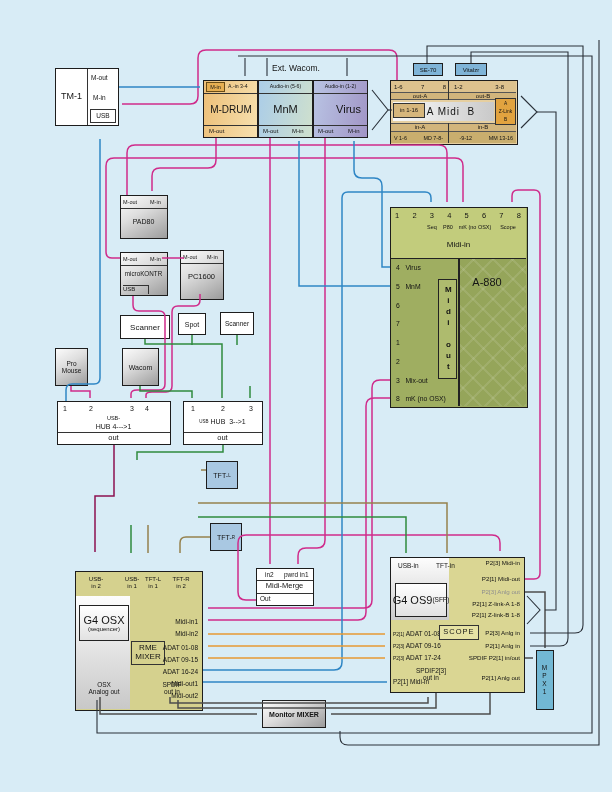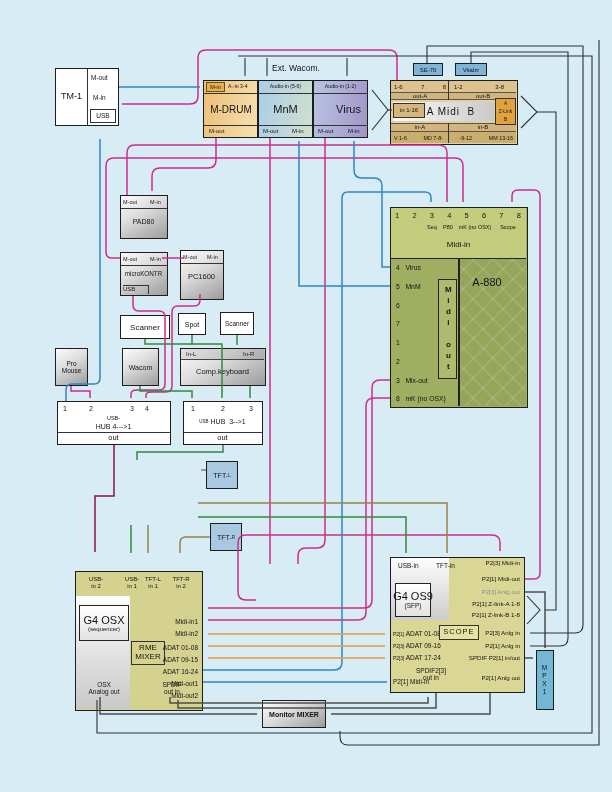--- a/index.html
+++ b/index.html
@@ -166,26 +166,20 @@
   <div class="b white c" style="left:220px;top:312px;width:34px;height:23px;font-size:6.5px">
     <span>Scanner</span>
   </div>
 
   <div class="b grad c wrap" style="left:55px;top:348px;width:33px;height:38px;font-size:6.5px">
     <span style="white-space:normal;width:22px">Pro Mouse</span>
   </div>
   <div class="b grad c" style="left:122px;top:348px;width:37px;height:38px;font-size:7px">
     <span>Wacom</span>
   </div>
-  <div class="b grad" style="left:180px;top:348px;width:86px;height:38px">
-    <div class="lab" style="left:0;top:0;width:83px;height:11px;background:rgba(0,0,0,.10);border-bottom:1px solid #444"></div>
-    <span class="lab" style="left:5px;top:2px;font-size:6px">In-L</span>
-    <span class="lab" style="left:62px;top:2px;font-size:6px">In-R</span>
-    <div class="lab c" style="left:0;top:13px;width:83px;height:20px;font-size:7.5px">Comp.keyboard</div>
-  </div>
 
   <div class="b white" style="left:57px;top:401px;width:114px;height:44px">
     <span class="lab cx" style="left:7px;top:3px;font-size:7px">1</span>
     <span class="lab cx" style="left:33px;top:3px;font-size:7px">2</span>
     <span class="lab cx" style="left:74px;top:3px;font-size:7px">3</span>
     <span class="lab cx" style="left:89px;top:3px;font-size:7px">4</span>
     <div class="lab c" style="left:0;top:13px;width:111px;height:7px;font-size:5.5px">USB-</div>
     <div class="lab c" style="left:0;top:20px;width:111px;height:9px;font-size:7px">HUB 4---&gt;1</div>
     <i class="hl" style="top:30px"></i>
     <div class="lab c" style="left:0;top:31px;width:111px;height:10px;font-size:7.5px">out</div>
@@ -249,26 +243,34 @@
     <div class="lab c" style="left:5px;top:106px;width:46px;height:20px;font-size:6.5px;flex-direction:column">
       <span>OSX</span>
         <span>Analog out</span>
     </div>
     <div class="lab c" style="left:80px;top:106px;width:32px;height:20px;font-size:6.5px;flex-direction:column">
       <span>SPDIF</span>
         <span>out in</span>
     </div>
   </div>
 
+  <div class="b white" style="left:256px;top:568px;width:58px;height:38px">
+    <span class="lab" style="left:8px;top:2px;font-size:6.5px">in2</span>
+    <span class="lab" style="left:27px;top:2px;font-size:6.5px">pwrd in1</span>
+    <i class="hl" style="top:11px"></i>
+    <div class="lab c" style="left:0;top:12px;width:55px;height:11px;font-size:7.5px">Midi-Merge</div>
+    <i class="hl" style="top:24px"></i>
+    <span class="lab" style="left:3px;top:26px;font-size:6.5px">Out</span>
+  </div>
 
   <div class="b" style="left:390px;top:557px;width:135px;height:136px;background:#dad693">
     <div class="lab" style="left:0;top:0;width:58px;height:62px;background:linear-gradient(180deg,#fdfdfd,#cccccc)"></div>
     <span class="lab" style="left:7px;top:4px;font-size:6.5px">USB-in</span>
     <span class="lab" style="left:45px;top:4px;font-size:6.5px">TFT-in</span>
-    <div class="lab c" style="left:4px;top:25px;width:36px;height:34px;border:1.5px solid #222;background:linear-gradient(180deg,#fff,#e2e2e2);flex-direction:column">
+    <div class="lab c" style="left:4px;top:25px;width:52px;height:34px;border:1.5px solid #222;background:linear-gradient(180deg,#fff,#e2e2e2);flex-direction:row">
       <span style="font-size:11px">G4 OS9</span>
       <span style="font-size:6.5px">(SFP)</span>
     </div>
     <div class="lab r" style="left:51px;top:2px;width:78px;font-size:6.2px">P2[3] Midi-in</div>
     <div class="lab r" style="left:51px;top:18px;width:78px;font-size:6.2px">P2[1] Midi-out</div>
     <div class="lab r gray9" style="left:51px;top:31px;width:78px;font-size:6.2px">P2[3] Anlg out</div>
     <div class="lab r" style="left:51px;top:43px;width:78px;font-size:6.2px">P2[1] Z-link-A 1-8</div>
     <div class="lab r" style="left:51px;top:54px;width:78px;font-size:6.2px">P2[1] Z-link-B 1-8</div>
     <div class="lab r" style="left:51px;top:72px;width:78px;font-size:6.2px">P2[3] Anlg in</div>
     <div class="lab r" style="left:51px;top:85px;width:78px;font-size:6.2px">P2[1] Anlg in</div>

